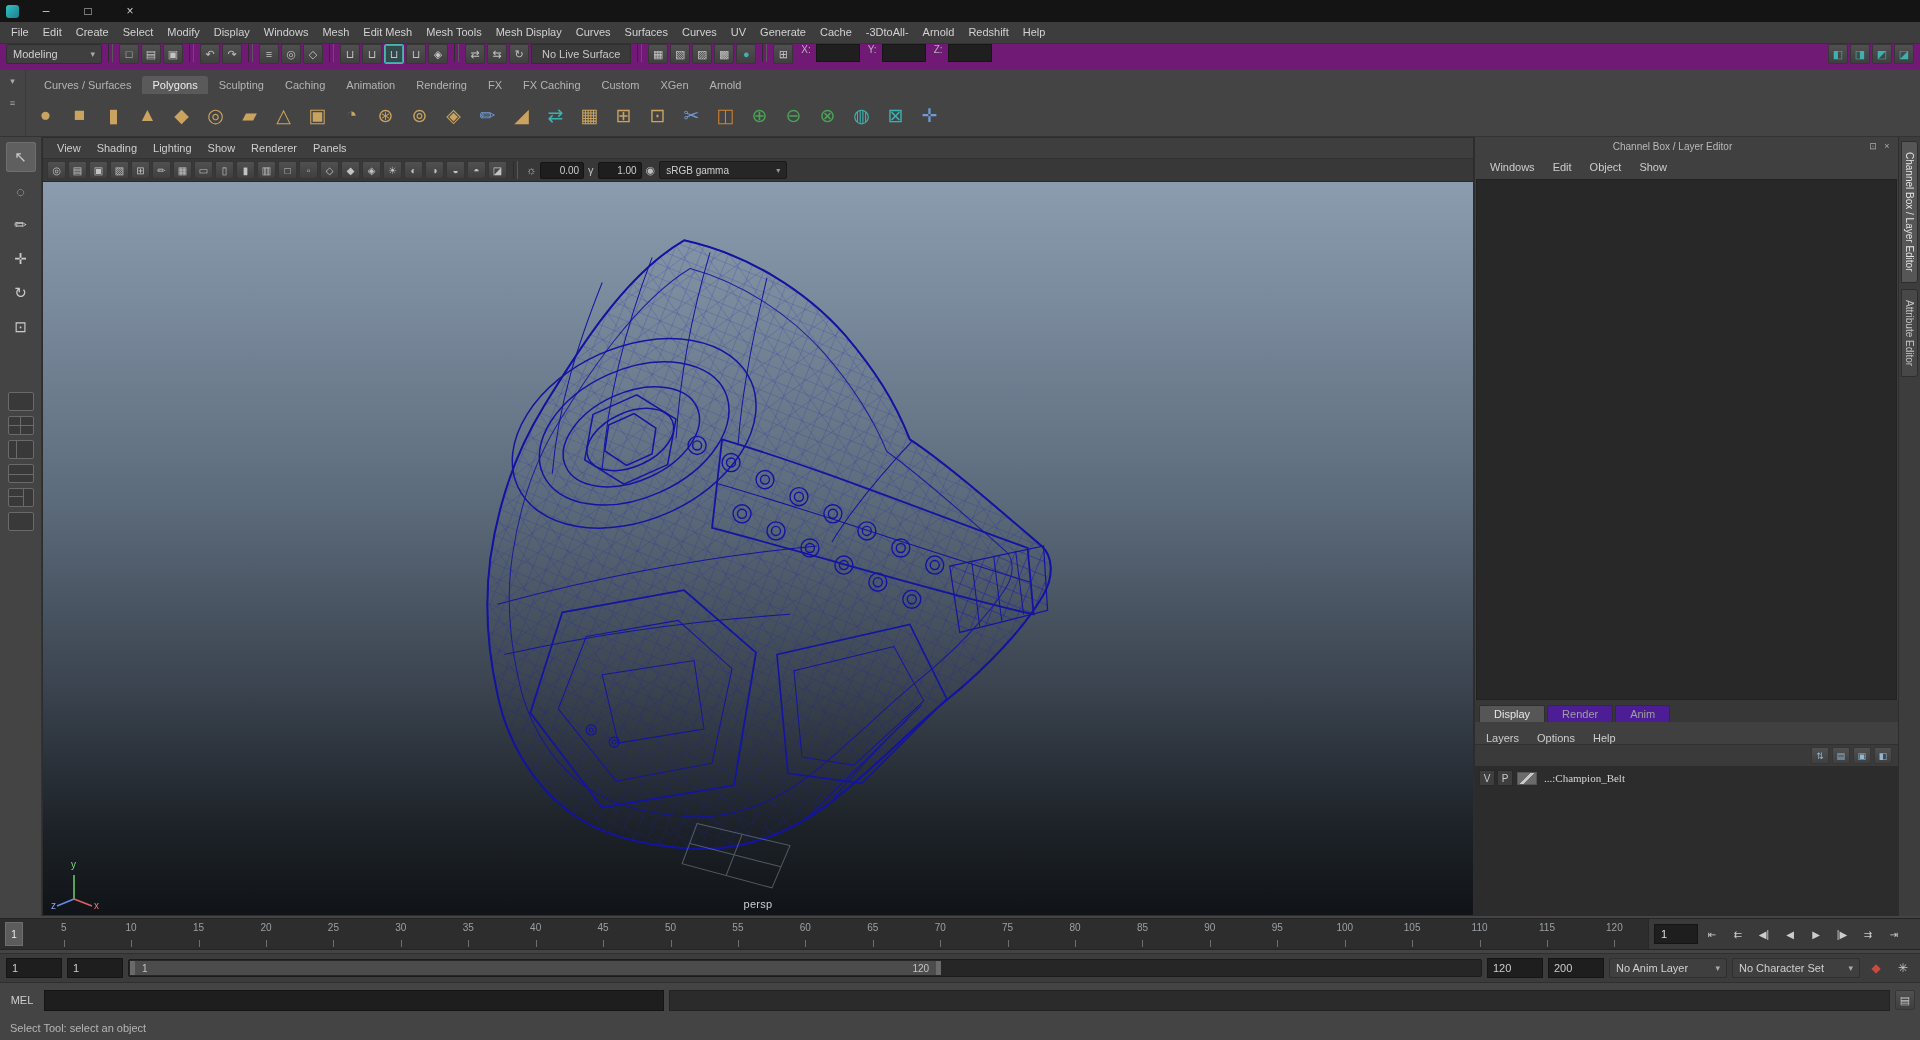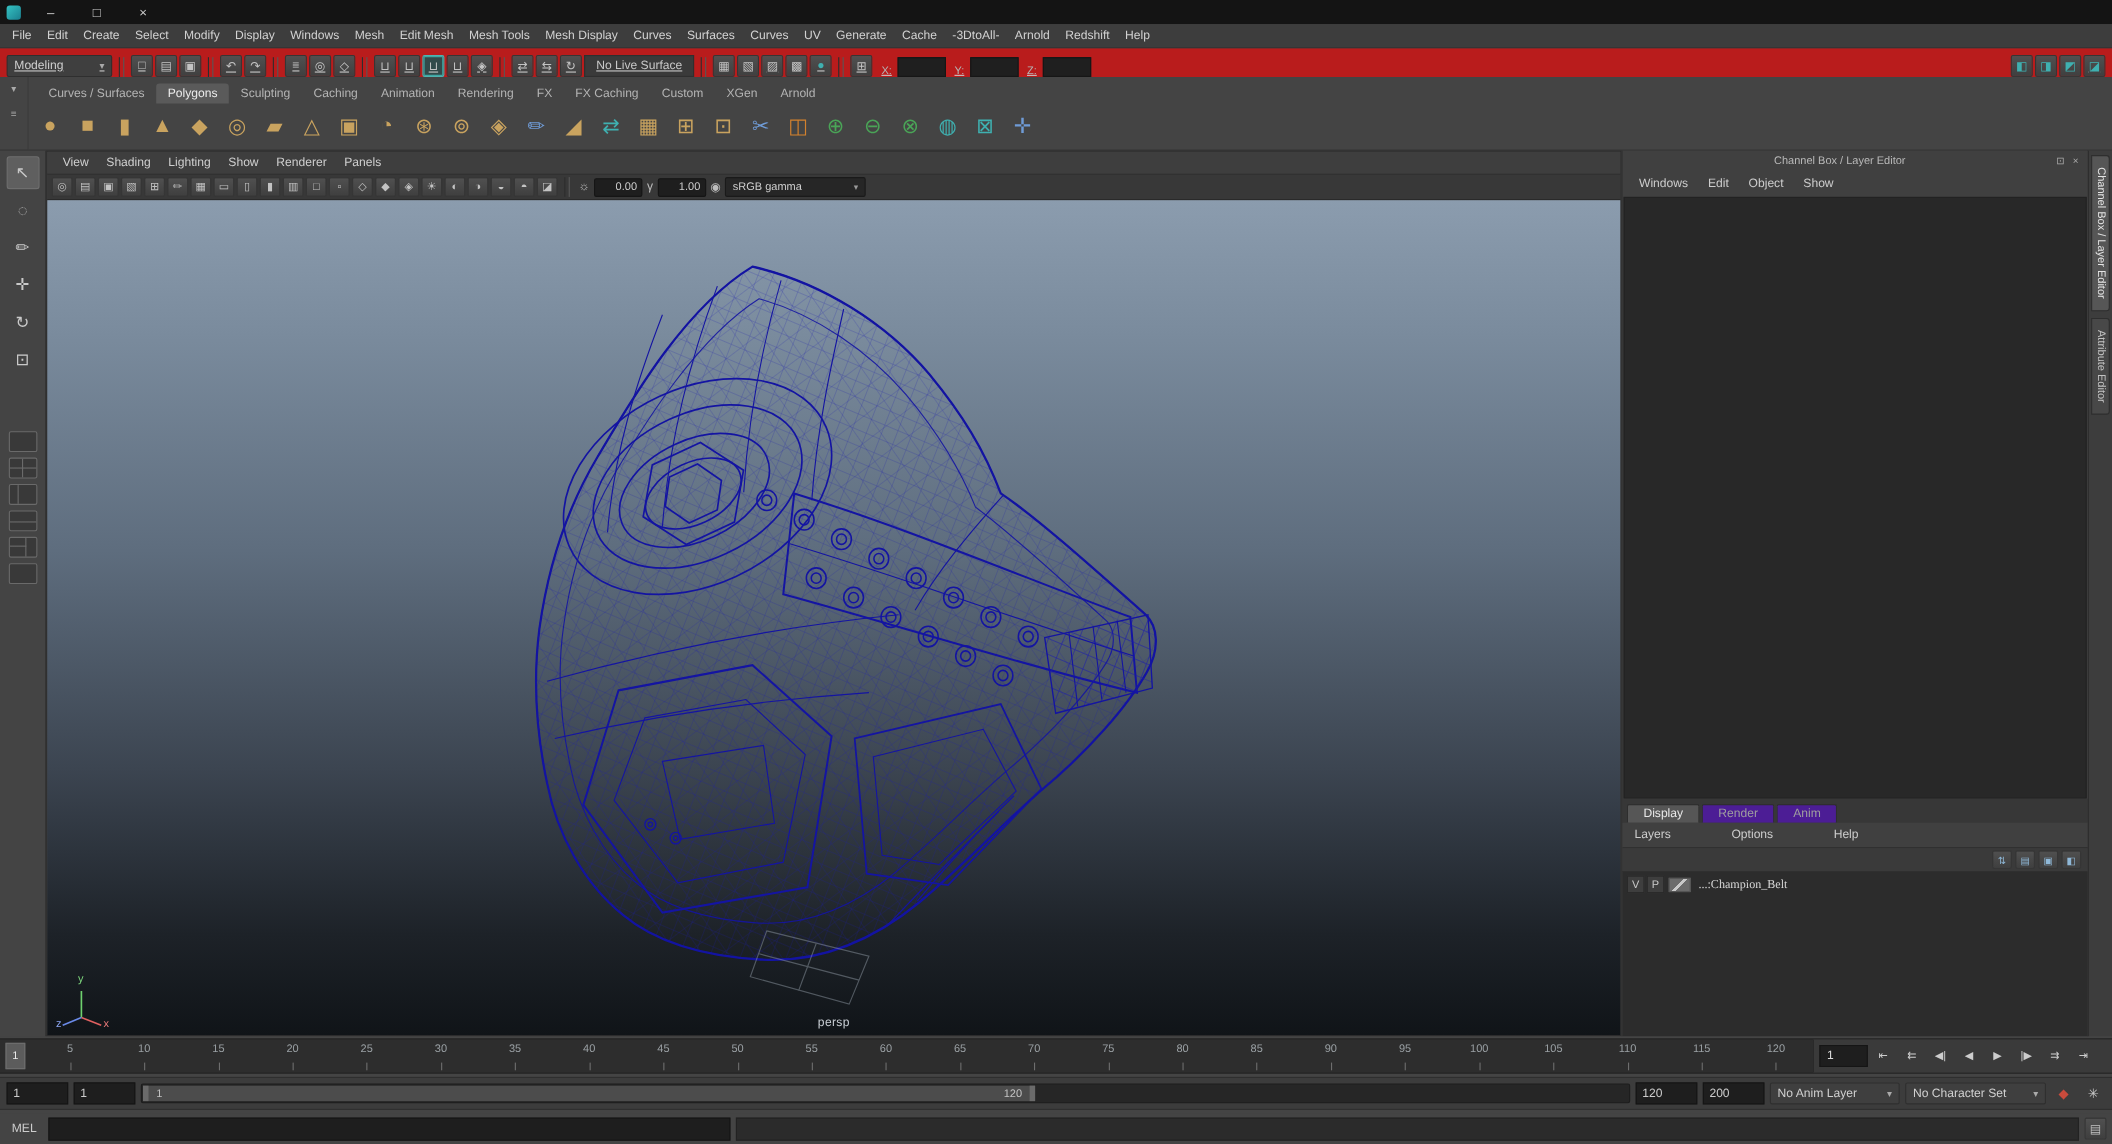--- a/index.html
+++ b/index.html
@@ -11,21 +11,21 @@
   .titlebar { height:22px; background:#141414; display:flex; align-items:center; padding-left:6px; color:#d2d2d2; font-size:12px; }
   .maya-logo { width:13px; height:13px; border-radius:3px; background:linear-gradient(135deg,#35c3c3,#1a7f8f); margin-right:6px; }
   .tb-title { flex:1; }
   .winbtn { width:42px; height:22px; display:flex; align-items:center; justify-content:center; color:#cfcfcf; font-size:12px; }
 
   
   .menubar { height:22px; background:#3d3d3d; border-bottom:1px solid #333; display:flex; align-items:stretch; padding-left:4px; }
   .menu-item { padding:0 7px; line-height:21px; color:#d2d2d2; font-size:11px; white-space:nowrap; cursor:default; }
 
   
-  .statusline { height:26px; background:#b91c1c; display:flex; align-items:flex-end; padding:0 6px; gap:2px;text-decoration:underline; }
+  .statusline { height:26px; background:#701a75; display:flex; align-items:flex-start; padding:0 6px; gap:2px; }
   .combo { height:20px; background:#3f3f3f; border:1px solid #2f2f2f; border-radius:2px; display:flex; align-items:center; padding:0 6px; gap:6px; color:#d0d0d0; }
   .combo .arr { font-size:9px; color:#aaa; }
   .vsep { width:5px; height:18px; border-left:1px solid #2d2d2d; border-right:1px solid #585858; margin:0 4px; }
   .igroup { display:flex; gap:2px; align-items:center; }
   .ibtn { width:20px; height:20px; display:flex; align-items:center; justify-content:center; background:linear-gradient(#505050,#3f3f3f); border:1px solid #363636; border-radius:2px; color:#c3c3c3; font-size:11px; }
   .ibtn .g { pointer-events:none; }
   .ibtn.active { border-color:#4fb3b0; box-shadow:0 0 0 1px #3fa7a4 inset; background:#324a4a; }
   .ibtn .teal, .teal { color:#3fb0b0; }
   .livesurface { height:20px; display:flex; align-items:center; padding:0 10px; background:#3a3a3a; border:1px solid #2f2f2f; color:#c8c8c8; }
   .axlbl { color:#b5b5b5; margin:0 3px 0 6px; font-size:10px; }
@@ -80,21 +80,21 @@
   .cbox { width:424px; background:#404040; border-left:1px solid #2d2d2d; display:flex; flex-direction:column; }
   .cb-header { height:18px; display:flex; align-items:center; padding:0 4px; }
   .cb-title { flex:1; text-align:center; font-size:10px; color:#b9b9b9; }
   .cb-hicon { width:14px; height:14px; display:flex; align-items:center; justify-content:center; color:#aaa; font-size:9px; }
   .cb-menus { height:24px; display:flex; align-items:center; padding-left:6px; }
   .cb-menu-item { padding:0 9px; font-size:11px; color:#cdcdcd; }
   .cb-channels { flex:1; background:#282828; border:1px solid #222; margin:0 1px; }
   .le-tabs { height:22px; background:#373737; display:flex; align-items:flex-end; padding:2px 4px 0 4px; gap:2px; }
   .le-tab { padding:2px 14px; font-size:11px; color:#9f9f9f; background:#4c1d95; border:1px solid #2e2e2e; border-bottom:none; border-radius:2px 2px 0 0; }
   .le-tab.active { background:#565656; color:#e8e8e8; }
-  .le-menus { height:22px; background:#404040; display:flex; align-items:center; padding-left:2px;gap:37px; }
+  .le-menus { height:22px; background:#404040; display:flex; align-items:flex-end; padding-left:2px; }
   .le-menu-item { padding:0 9px; font-size:11px; color:#cdcdcd; }
   .le-tools { height:22px; background:#3a3a3a; display:flex; align-items:center; justify-content:flex-end; gap:3px; padding-right:6px; border-top:1px solid #303030; }
   .le-tools .ibtn { width:18px; height:17px; font-size:9px; color:#8fb8d8; }
   .le-list { height:150px; background:#2c2c2c; padding:2px; }
   .layer-row { height:20px; display:flex; align-items:center; gap:2px; padding:0 2px; }
   .lv { width:16px; height:16px; background:#3e3e3e; border:1px solid #292929; color:#c8c8c8; font-size:10px; text-align:center; line-height:15px; }
   .lswatch { width:20px; height:13px; margin:0 2px; background:#6b6b6b; border:1px solid #555; background-image:linear-gradient(135deg,transparent 44%,#c8c8c8 44%,#c8c8c8 56%,transparent 56%); }
   .lname { font-size:11px; color:#d6d6d6; padding-left:3px;font-family:Liberation Serif, serif; }
 
   
@@ -858,14 +858,17 @@
     <div class="mel-label">MEL</div>
     <input class="cl-input" value="" style="">
     <div class="cl-result"></div>
 
       <div class="ibtn">
         <span class="g">▤</span>
       </div>
 
   </div>
 
+  <div class="helpline">
+    <span>Select Tool: select an object</span>
+  </div>
 
 </div>
 
 </body></html>

